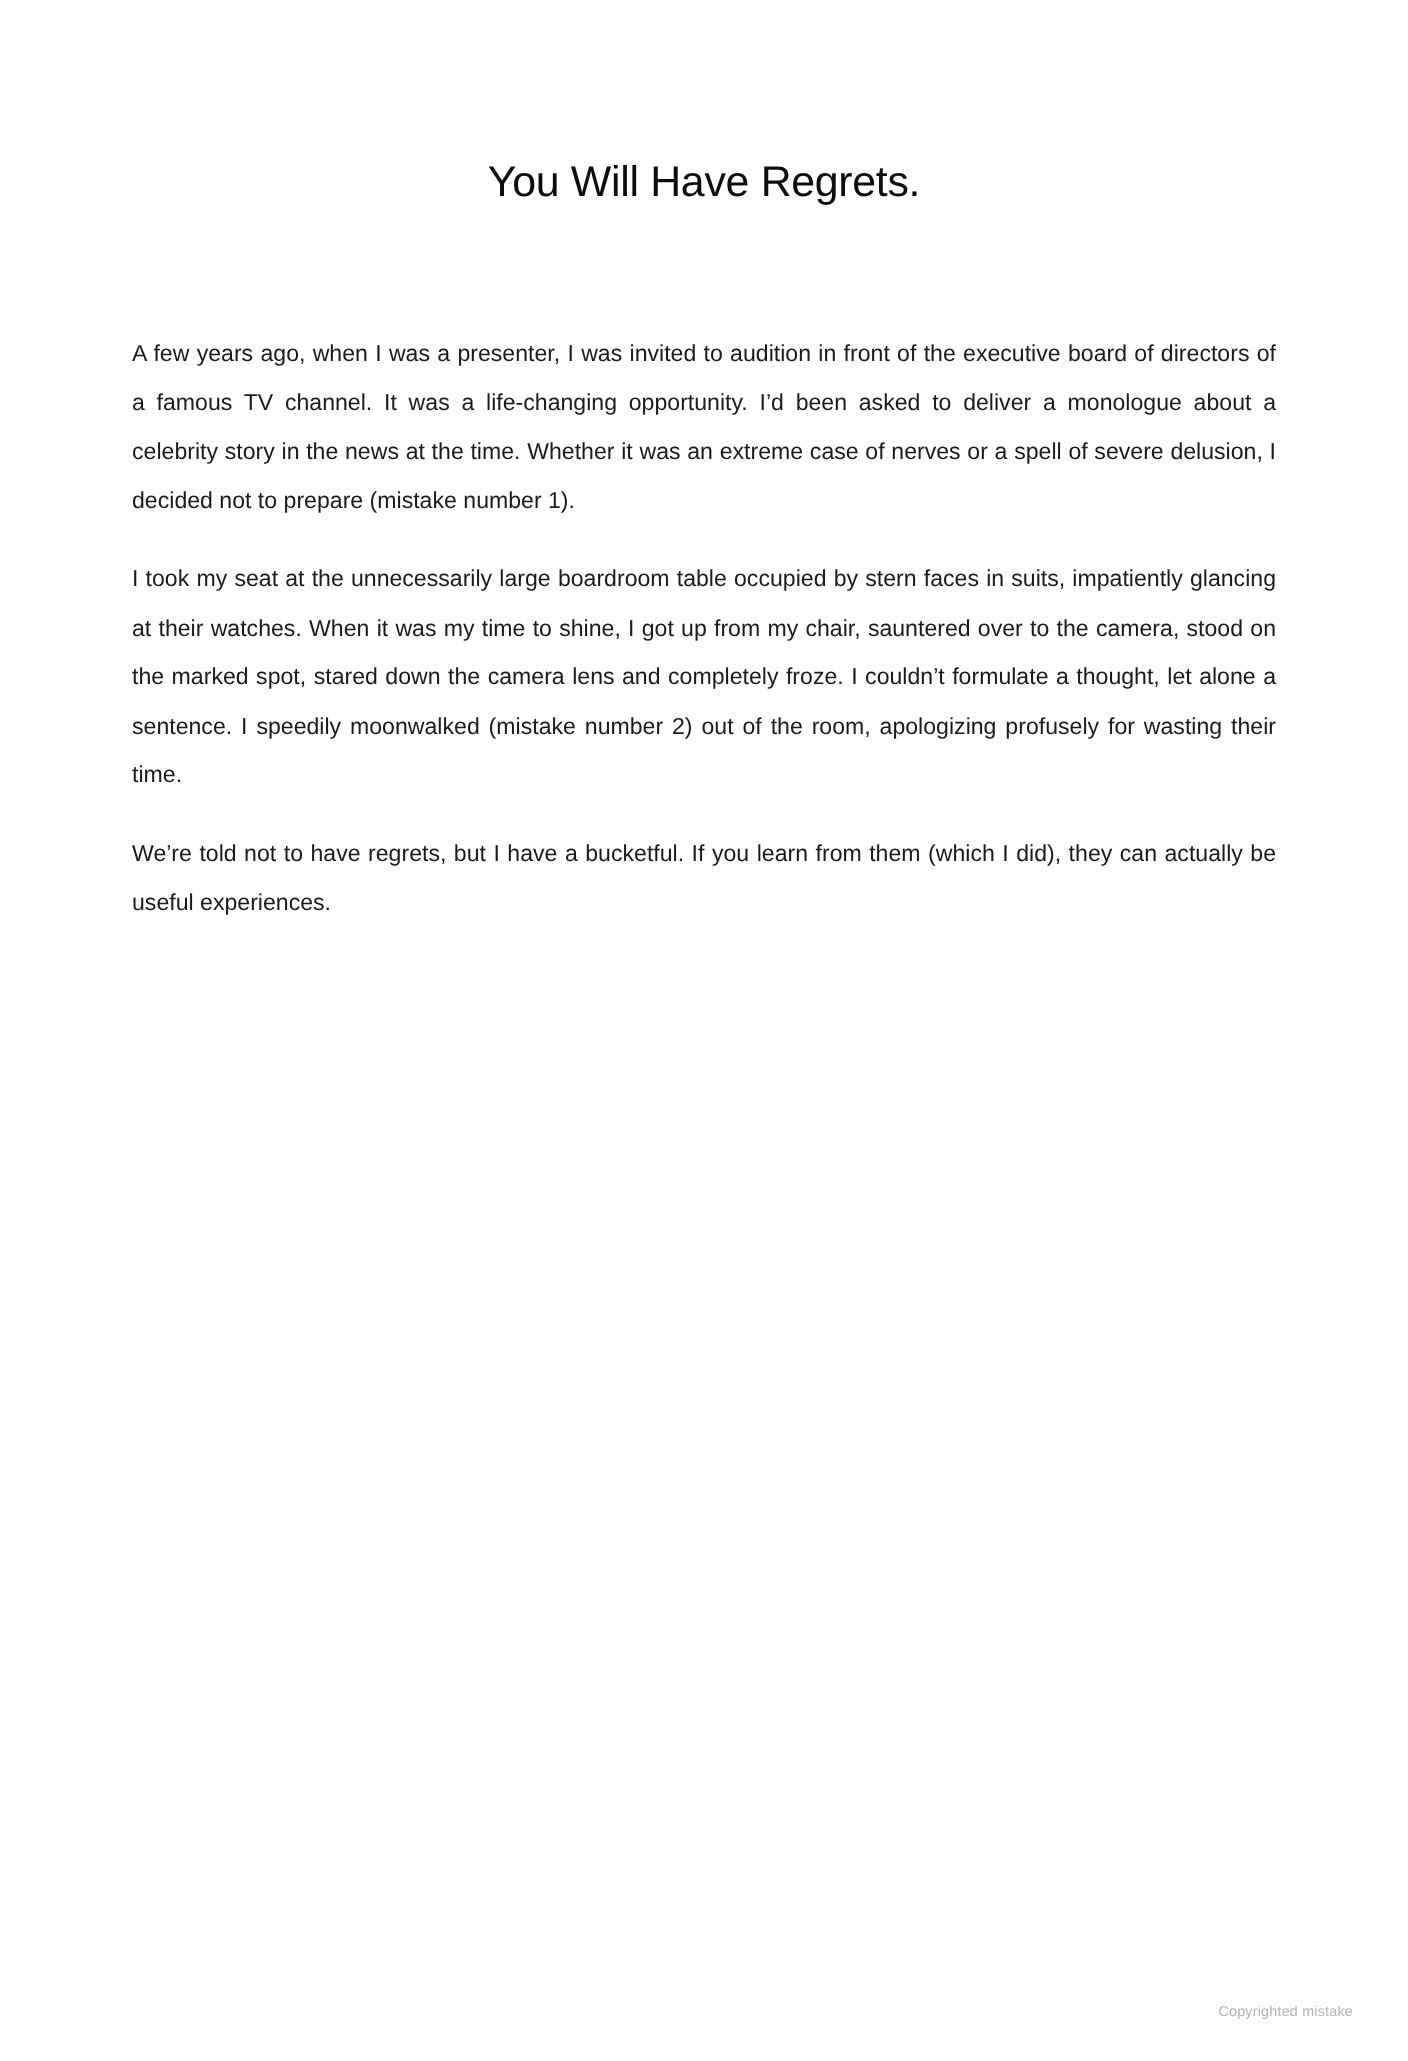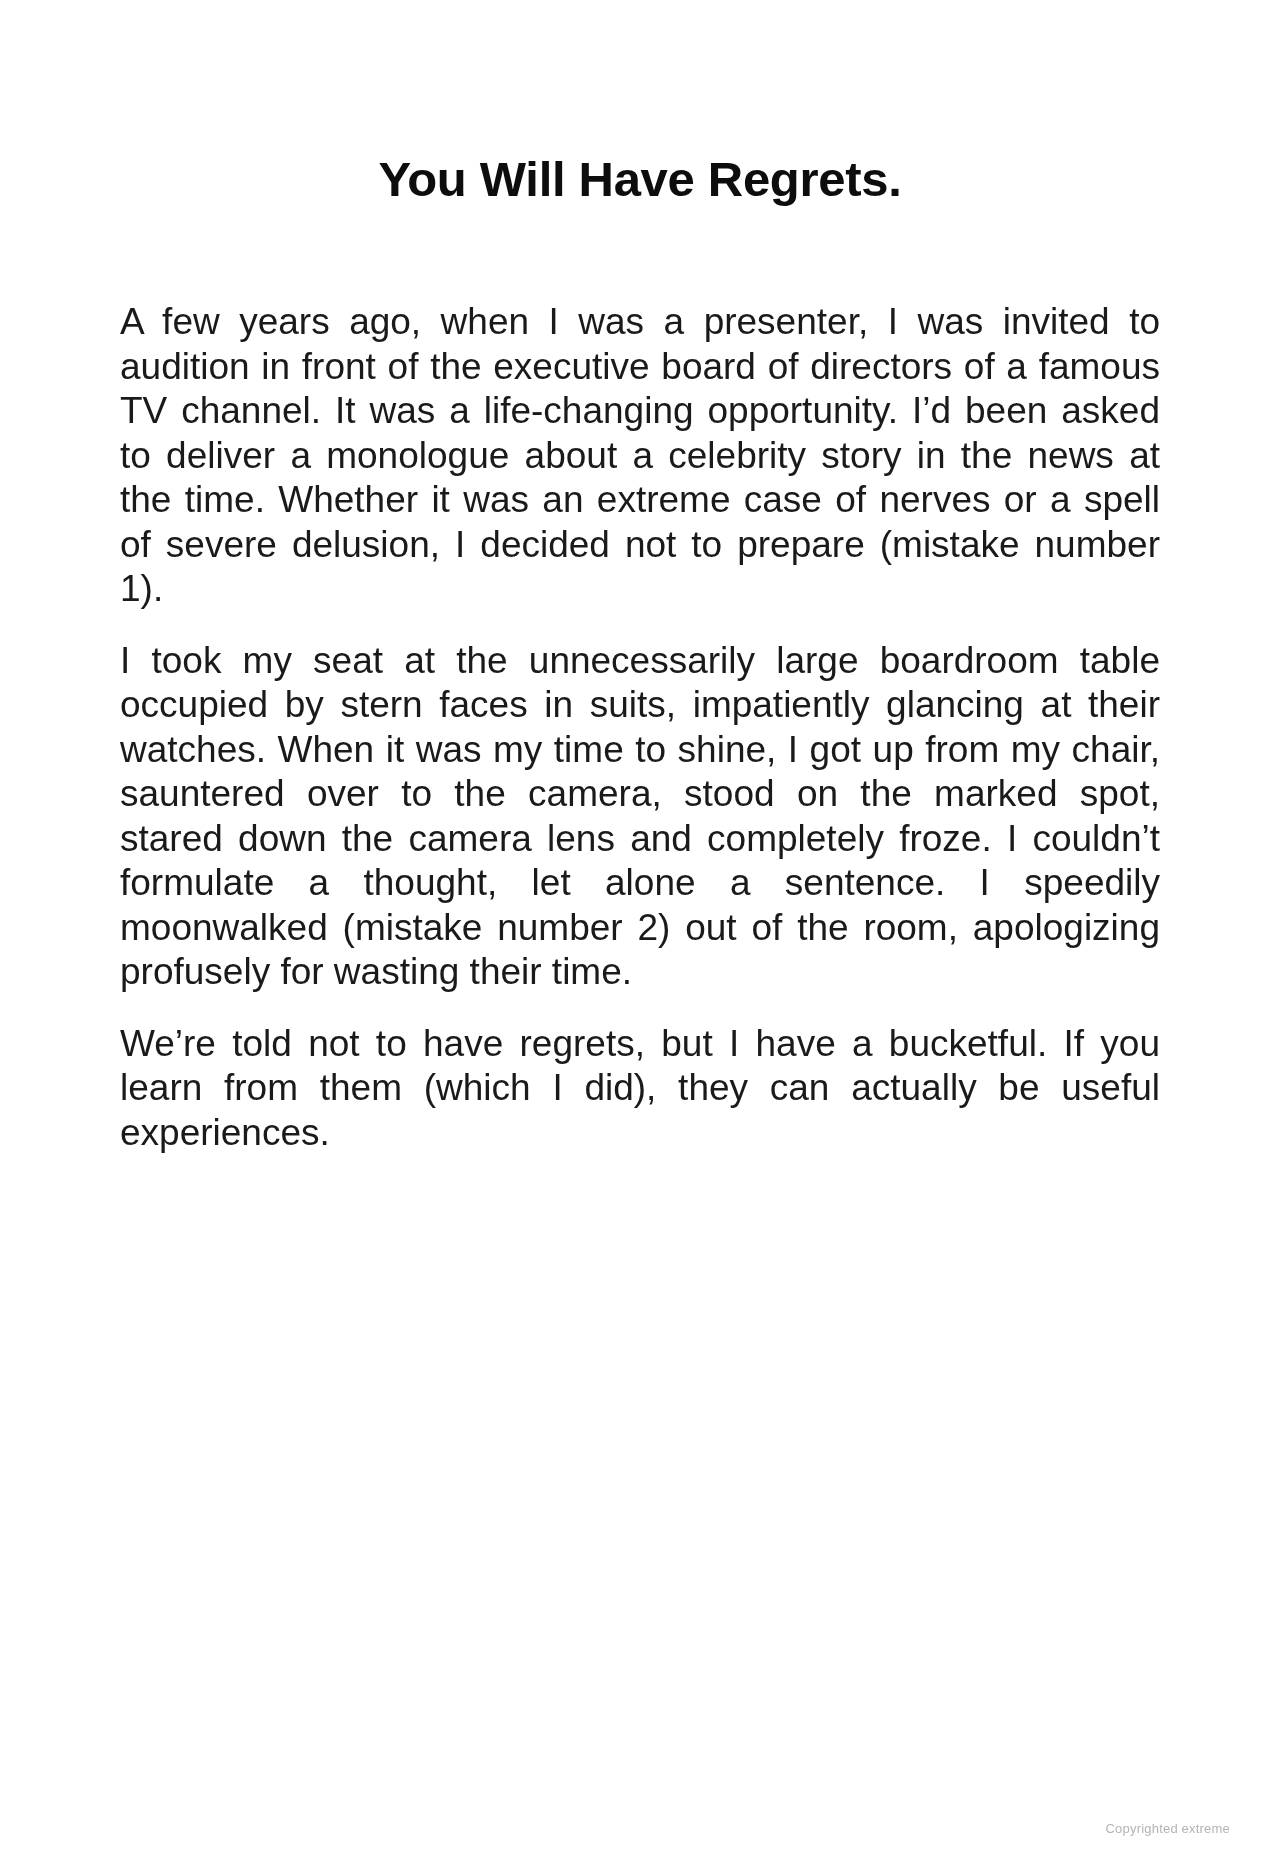--- a/index.html
+++ b/index.html
@@ -22,33 +22,33 @@
     width: 1280px;
     height: 1874px;
     background: #ffffff;
   }
   .page-title {
     position: absolute;
     left: 0;
     top: 118px;
     width: 1280px;
     text-align: center;
-    font-size: 49px;
-    font-weight: bold;
+    font-size: 39px;
+    font-weight: normal;
     letter-spacing: -0.3px;
     color: #0d0d0d;
   }
   .body-col {
     position: absolute;
     left: 120px;
     top: 300px;
     width: 1040px;
   }
   .para {
-    font-size: 37px;
+    font-size: 21px;
     line-height: 44.5px;
     text-align: justify;
     text-justify: inter-word;
     color: #1a1a1a;
     margin: 0 0 27px 0;
   }
   .para:last-child {
     margin-bottom: 0;
     margin-top: 26px;
   }
@@ -68,15 +68,15 @@
 <div class="page">
 
   <h1 class="page-title">You Will Have Regrets.</h1>
 
   <div class="body-col">
     <p class="para">A few years ago, when I was a presenter, I was invited to audition in front of the executive board of directors of a famous TV channel. It was a life-changing opportunity. I’d been asked to deliver a monologue about a celebrity story in the news at the time. Whether it was an extreme case of nerves or a spell of severe delusion, I decided not to prepare (mistake number 1).</p>
     <p class="para">I took my seat at the unnecessarily large boardroom table occupied by stern faces in suits, impatiently glancing at their watches. When it was my time to shine, I got up from my chair, sauntered over to the camera, stood on the marked spot, stared down the camera lens and completely froze. I couldn’t formulate a thought, let alone a sentence. I speedily moonwalked (mistake number 2) out of the room, apologizing profusely for wasting their time.</p>
     <p class="para">We’re told not to have regrets, but I have a bucketful. If you learn from them (which I did), they can actually be useful experiences.</p>
   </div>
 
-  <div class="copyright">Copyrighted extreme</div>
+  <div class="copyright">Copyrighted mistake</div>
 
 </div>
 
 </body></html>

